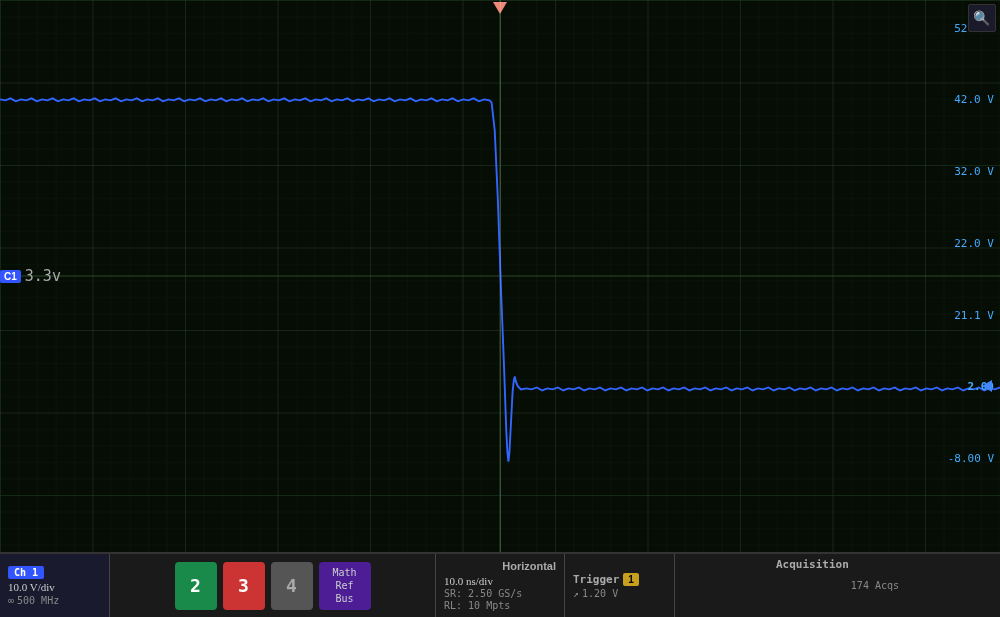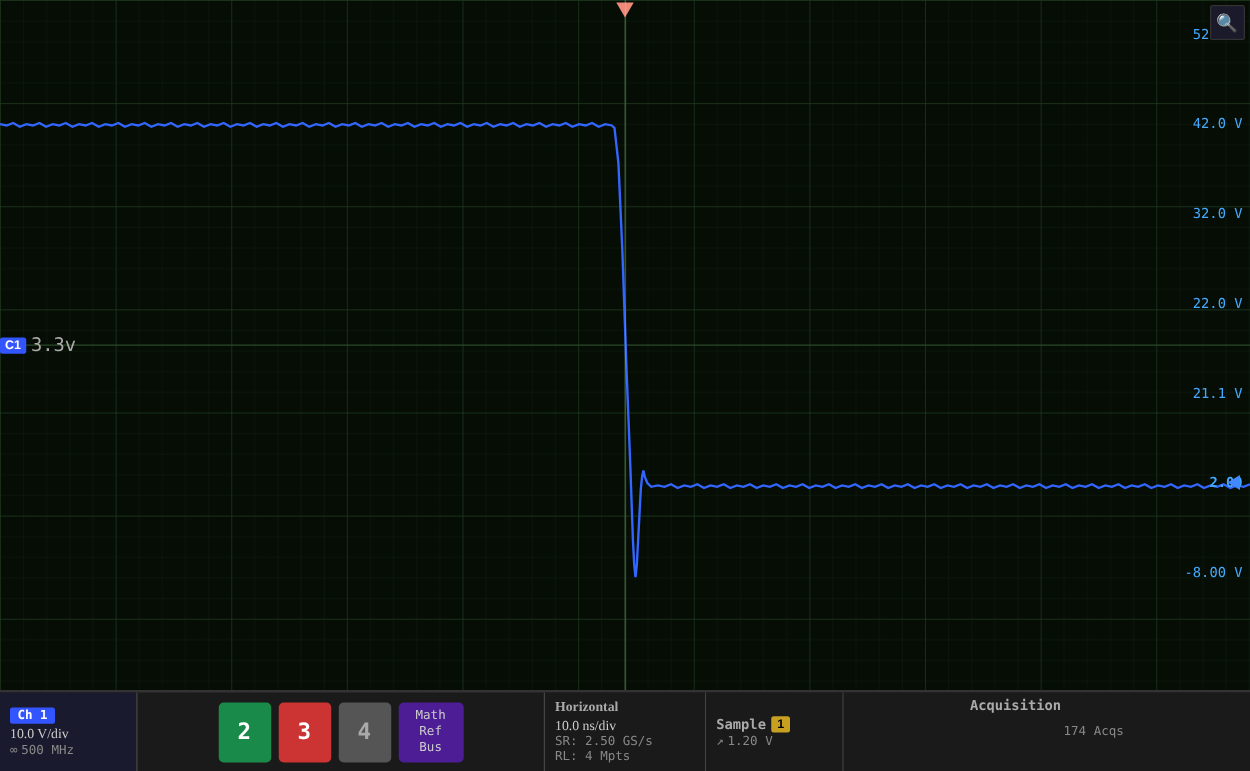--- a/index.html
+++ b/index.html
@@ -212,23 +212,24 @@
       border-right: 1px solid #444;
       display: flex;
       flex-direction: column;
       justify-content: center;
       padding: 4px 8px;
       gap: 1px;
     }
     #horizontal-header {
       color: #aaa;
       font-size: 11px;
-      font-family: Liberation Serif, serif;
+      font-family: Liberation Sans, sans-serif;
       font-weight: bold;
       margin-bottom: 2px;
+      text-align: right;
     }
 
     
     #trigger-panel {
       width: 110px;
       background: #1a1a1a;
       border-right: 1px solid #444;
       display: flex;
       flex-direction: column;
       justify-content: center;
@@ -375,26 +376,26 @@
         <span style="white-space: pre-line;">Math
 Ref
 Bus</span>
       </button>
     </div>
 
     <div id="horizontal-panel">
       <div id="horizontal-header">Horizontal</div>
       <div class="panel-label">10.0 ns/div</div>
       <div class="panel-sublabel">SR: 2.50 GS/s</div>
-      <div class="panel-sublabel">RL: 4 Mpts</div>
+      <div class="panel-sublabel">RL: 10 Mpts</div>
     </div>
 
     <div id="trigger-panel">
       <div id="trigger-header">
-        <div class="trigger-label">Sample</div>
+        <div class="trigger-label">Trigger</div>
         <div class="trigger-num">1</div>
       </div>
       <div class="panel-sublabel">
         <span>↗</span>
         <span>1.20 V</span>
       </div>
     </div>
 
     <div id="acquisition-panel">
       <div id="acquisition-header">Acquisition</div>

